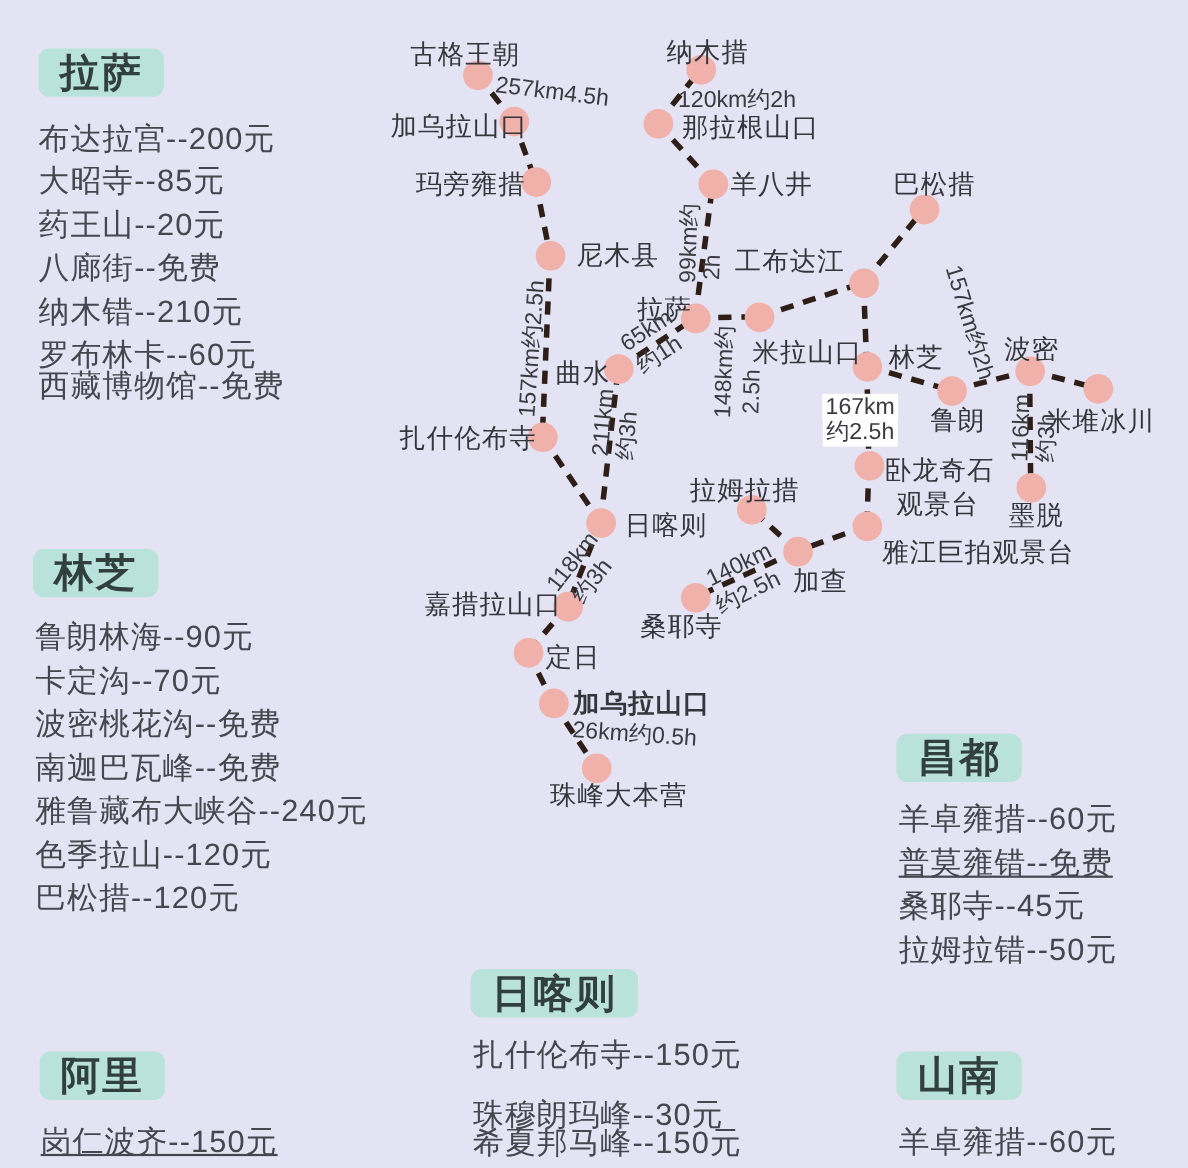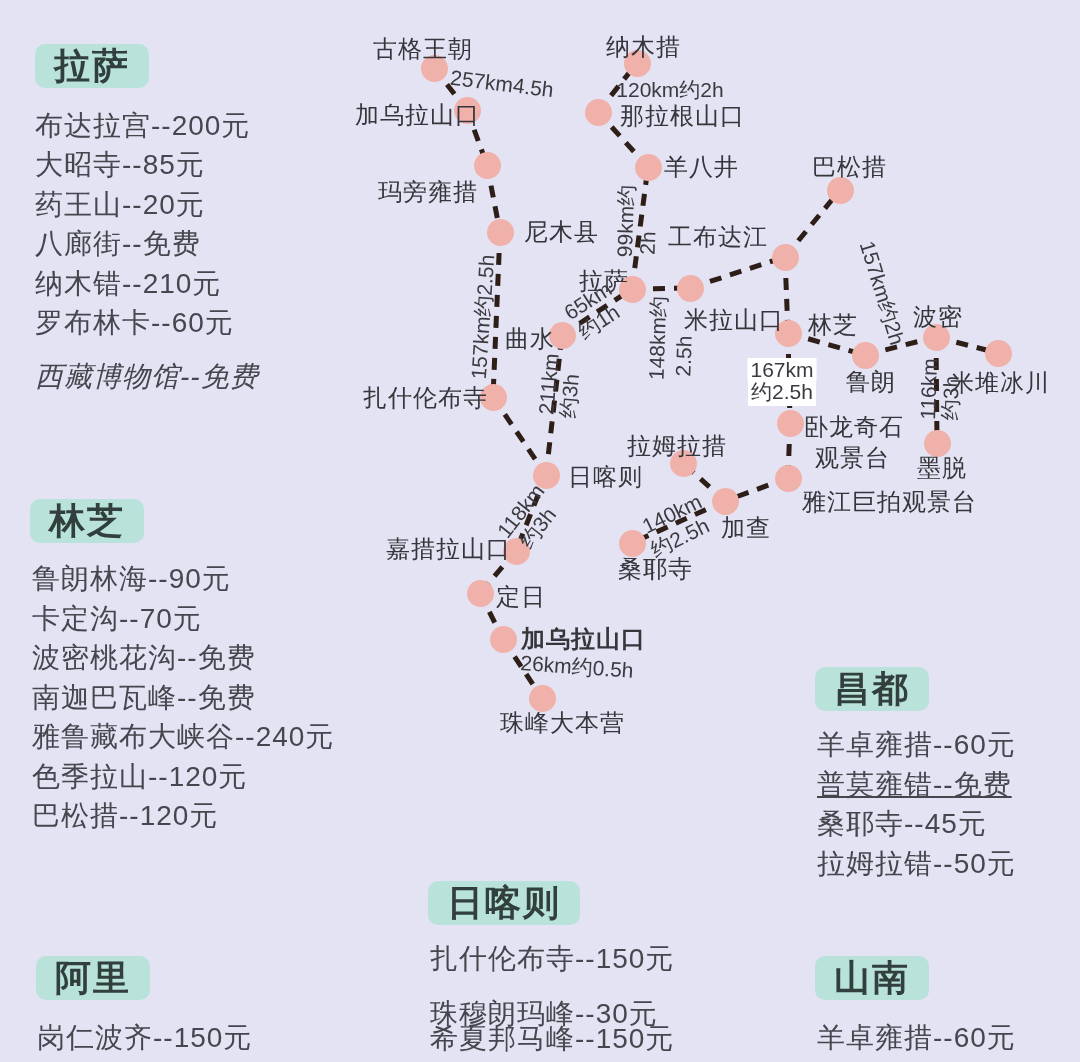--- a/index.html
+++ b/index.html
@@ -74,21 +74,21 @@
       <div class="node" style="left: 711.5px; top: 487.5px;"></div>
       <div class="node" style="left: 618.5px; top: 529.5px;"></div>
       <div class="node" style="left: 502.5px; top: 537.5px;"></div>
       <div class="node" style="left: 466.5px; top: 579.5px;"></div>
       <div class="node" style="left: 489.5px; top: 625.5px;"></div>
       <div class="node" style="left: 528.5px; top: 684.5px;"></div>
     </div>
   <div id="labels-layer">
       <div class="nlabel" style="left: 373px; top: 33px;">古格王朝</div>
       <div class="nlabel" style="left: 355px; top: 99px;">加乌拉山口</div>
-      <div class="nlabel" style="left: 378px; top: 151px; margin-top: 25px;">玛旁雍措</div>
+      <div class="nlabel" style="left: 378px; top: 151px;">玛旁雍措</div>
       <div class="nlabel" style="left: 524px; top: 216px;">尼木县</div>
       <div class="nlabel" style="left: 363px; top: 382px;">扎什伦布寺</div>
       <div class="nlabel" style="left: 606px; top: 31px;">纳木措</div>
       <div class="nlabel" style="left: 620px; top: 100px;">那拉根山口</div>
       <div class="nlabel" style="left: 664px; top: 151px;">羊八井</div>
       <div class="nlabel" style="left: 668px; top: 221px;">工布达江</div>
       <div class="nlabel" style="left: 812px; top: 151px;">巴松措</div>
       <div class="nlabel" style="left: 579px; top: 265px;">拉萨</div>
       <div class="nlabel" style="left: 684px; top: 304px;">米拉山口</div>
       <div class="nlabel" style="left: 505px; top: 323px;">曲水</div>
@@ -96,21 +96,21 @@
       <div class="nlabel" style="left: 846px; top: 366px;">鲁朗</div>
       <div class="nlabel" style="left: 913px; top: 301px;">波密</div>
       <div class="nlabel" style="left: 950px; top: 367px;">米堆冰川</div>
       <div class="nlabel" style="left: 917px; top: 452px;">墨脱</div>
       <div class="nlabel" style="left: 804px; top: 411px;">卧龙奇石</div>
       <div class="nlabel" style="left: 815px; top: 442px;">观景台</div>
       <div class="nlabel" style="left: 802px; top: 486px;">雅江巨拍观景台</div>
       <div class="nlabel" style="left: 627px; top: 430px;">拉姆拉措</div>
       <div class="nlabel" style="left: 568px; top: 461px;">日喀则</div>
       <div class="nlabel" style="left: 721px; top: 512px;">加查</div>
-      <div class="nlabel" style="left: 582px; top: 553px; margin-left: 36px;">桑耶寺</div>
+      <div class="nlabel" style="left: 582px; top: 553px;">桑耶寺</div>
       <div class="nlabel" style="left: 386px; top: 533px;">嘉措拉山口</div>
       <div class="nlabel" style="left: 496px; top: 581px;">定日</div>
       <div class="nlabel" style="left: 521px; top: 623px; font-weight: bold;">加乌拉山口</div>
       <div class="nlabel" style="left: 500px; top: 707px;">珠峰大本营</div>
       <div class="rlabel" style="left: 502px; top: 84px; --r: 7deg;">257km4.5h</div>
       <div class="rlabel" style="left: 670px; top: 90px; --r: 0deg;">120km约2h</div>
       <div class="rlabel" style="left: 626px; top: 221px; --r: -88deg;">99km约</div>
       <div class="rlabel" style="left: 648px; top: 243px; --r: -88deg;">2h</div>
       <div class="rlabel" style="left: 483px; top: 317px; --r: -86deg;">157km约2.5h</div>
       <div class="rlabel" style="left: 588px; top: 301px; --r: -33deg;">65km</div>
@@ -131,31 +131,31 @@
       <div class="rlabel" style="left: 577px; top: 667px; --r: 4deg;">26km约0.5h</div>
     </div>
   <div id="sections-layer">
       <div class="hdr" style="left: 35px; top: 44px;">拉萨</div>
       <div class="row" style="left: 35px; top: 107px;">布达拉宫--200元</div>
       <div class="row" style="left: 35px; top: 146.4px;">大昭寺--85元</div>
       <div class="row" style="left: 35px; top: 185.8px;">药王山--20元</div>
       <div class="row" style="left: 35px; top: 225.2px; text-align: center;">八廊街--免费</div>
       <div class="row" style="left: 35px; top: 264.6px;">纳木错--210元</div>
       <div class="row" style="left: 35px; top: 304px;">罗布林卡--60元</div>
-      <div class="row" style="left: 35px; top: 358px; font-style: italic;">西藏博物馆--免费</div>
+      <div class="row" style="left: 35px; top: 332px;">西藏博物馆--免费</div>
       <div class="hdr" style="left: 30px; top: 499px;">林芝</div>
       <div class="row" style="left: 32px; top: 560px;">鲁朗林海--90元</div>
       <div class="row" style="left: 32px; top: 599.5px;">卡定沟--70元</div>
       <div class="row" style="left: 32px; top: 639px;">波密桃花沟--免费</div>
       <div class="row" style="left: 32px; top: 678.5px;">南迦巴瓦峰--免费</div>
       <div class="row" style="left: 32px; top: 718px;">雅鲁藏布大峡谷--240元</div>
       <div class="row" style="left: 32px; top: 757.5px;">色季拉山--120元</div>
       <div class="row" style="left: 32px; top: 797px;">巴松措--120元</div>
       <div class="hdr" style="left: 36px; top: 956px;">阿里</div>
-      <div class="row" style="left: 37px; top: 1019px;">岗仁波齐--150元</div>
+      <div class="row" style="left: 37px; top: 1019px; text-decoration: underline;">岗仁波齐--150元</div>
       <div class="row" style="left: 37px; top: 1058.4px;">玛旁雍错--150元</div>
       <div class="hdr" style="left: 428px; top: 881px;">日喀则</div>
       <div class="row" style="left: 430px; top: 940px;">扎什伦布寺--150元</div>
       <div class="row" style="left: 430px; top: 980px; margin-top: 15px;">珠穆朗玛峰--30元</div>
       <div class="row" style="left: 430px; top: 1020px;">希夏邦马峰--150元</div>
       <div class="row" style="left: 430px; top: 1060px;">萨迦寺--50元</div>
       <div class="hdr" style="left: 815px; top: 667px;">昌都</div>
       <div class="row" style="left: 817px; top: 726px;">羊卓雍措--60元</div>
       <div class="row" style="left: 817px; top: 765.7px; text-decoration: underline;">普莫雍错--免费</div>
       <div class="row" style="left: 817px; top: 805.4px;">桑耶寺--45元</div>

